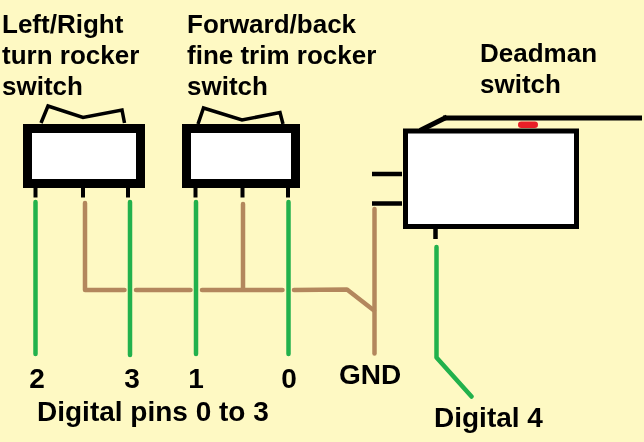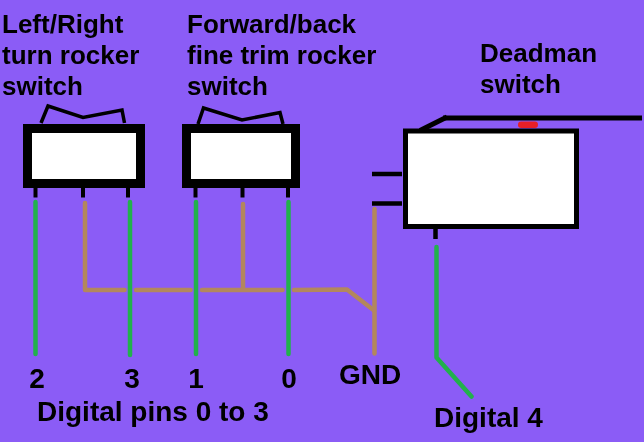--- a/index.html
+++ b/index.html
@@ -5,21 +5,21 @@
   html, body {
     margin: 0;
     padding: 0;
     background: #ffffff;
     font-family: "Liberation Sans", sans-serif;
   }
   .stage {
     position: relative;
     width: 644px;
     height: 442px;
-    background: #8b5cf6;
+    background: #fef9c3;
     overflow: hidden;
   }
   svg { display: block; }
   .lbl {
     font-family: "Liberation Sans", sans-serif;
     font-weight: bold;
     font-size: 26px;
     fill: #000000;
   }
   .num {

